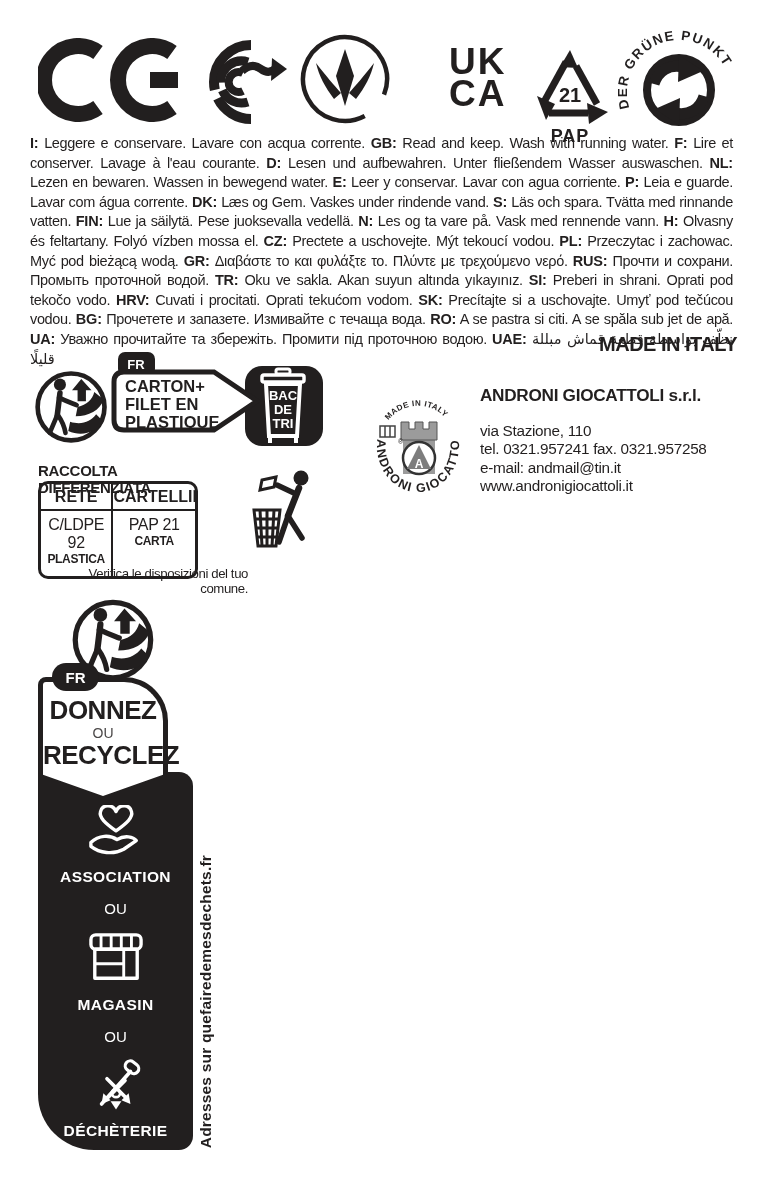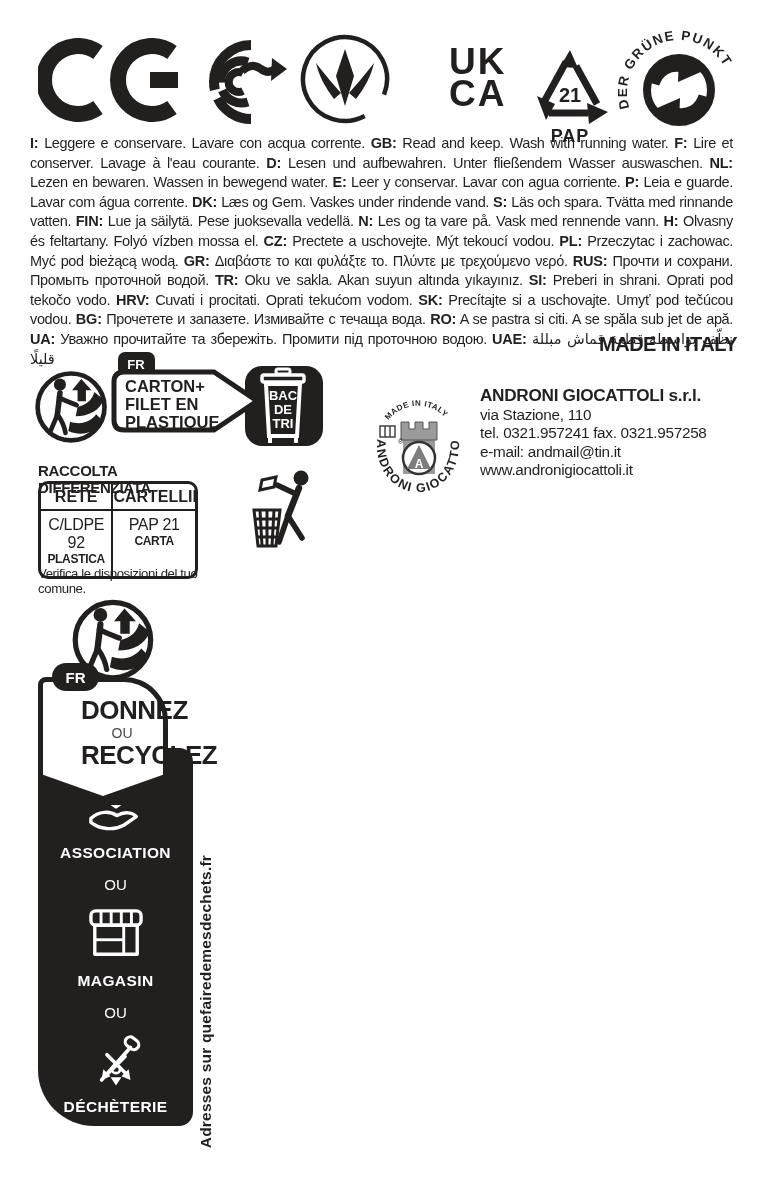--- a/index.html
+++ b/index.html
@@ -33,44 +33,44 @@
   .racc-table{ left:38px; top:481px; width:160px; border:3px solid var(--ink);
                border-radius:10px; overflow:hidden; display:flex; flex-direction:column; }
   .racc-row{ display:flex; }
   .racc-cell{ flex:1; text-align:center; }
   .racc-cell.l{ border-right:2.5px solid var(--ink); flex:0 0 47%; }
   .racc-head .racc-cell{ font-weight:bold; font-size:16px; padding:4px 0 3px; }
   .racc-head{ border-bottom:2.5px solid var(--ink); }
   .racc-body .racc-cell{ padding:5px 0 10px; }
   .racc-code{ font-size:16px; letter-spacing:-0.3px; }
   .racc-mat{ font-size:12px; font-weight:bold; letter-spacing:-0.3px; }
-  .racc-note{ left:38px; top:566px; width:210px; font-size:13.2px; letter-spacing:-0.4px; }
+  .racc-note{ left:38px; top:566px; width:210px; font-size:13.2px; letter-spacing:-0.4px;text-align:right; }
 
   .tidyman{ left:246px; top:466px; }
 
   
   .mlogo{ left:372px; top:384px; }
   .mfg{ left:480px; top:386px; line-height:18.6px; font-size:15.3px; letter-spacing:-0.3px; }
-  .mfg-name{ font-weight:bold; font-size:17.2px; letter-spacing:-0.3px; margin-bottom:1px; }
+  .mfg-name{ font-weight:bold; font-size:17.2px; letter-spacing:-0.3px; margin-bottom:17px; }
 
   
   .triman-lg{ left:70px; top:597px; }
   .fr-pill{ left:52px; top:663px; width:47px; height:28px; background:var(--ink);
             border-radius:14px; color:#fff; font-weight:bold; font-size:15px;
             display:flex; align-items:center; justify-content:center; z-index:3; }
   .donate-box{ left:38px; top:677px; width:130px; height:127px; background:#fff;
                border:5px solid var(--ink); border-bottom:none;
-               border-radius:8px 44px 0 0; z-index:2; text-align:center;padding-left:38px; }
+               border-radius:8px 44px 0 0; z-index:2; text-align:center; }
   .donate-line{ font-weight:bold; font-size:26px; letter-spacing:-0.5px; }
   .donate-l1{ margin-top:13px; }
   .donate-or{ font-size:14px; color:#4a4747; margin:-1px 0; }
   .donate-chevron{ position:absolute; left:-5px; right:-5px; bottom:-1px; height:32px;
                    background:var(--ink);
                    clip-path:polygon(0 0,50% 72%,100% 0,100% 100%,0 100%); }
-  .panel{ left:38px; top:748px; width:155px; height:378px; background:var(--ink);
+  .panel{ left:38px; top:772px; width:155px; height:378px; background:var(--ink);
           border-radius:0 14px 14px 56px; z-index:1; display:flex; flex-direction:column;
           align-items:center; padding-top:28px; color:#fff; overflow:hidden; }
   .panel-label{ font-weight:bold; font-size:15.5px; letter-spacing:0.4px; margin-top:12px; }
   .panel-or{ font-size:15px; margin-top:14px; color:#fff; }
   .panel svg{ display:block; }
   .p-icon1{ margin-top:0; }
   .p-icon2{ margin-top:13px; }
   .p-icon3{ margin-top:12px; }
   .vert-note{ left:197px; bottom:44px; writing-mode:vertical-rl; transform:rotate(180deg);
               font-weight:bold; font-size:15.5px; letter-spacing:0.2px; white-space:nowrap; }

